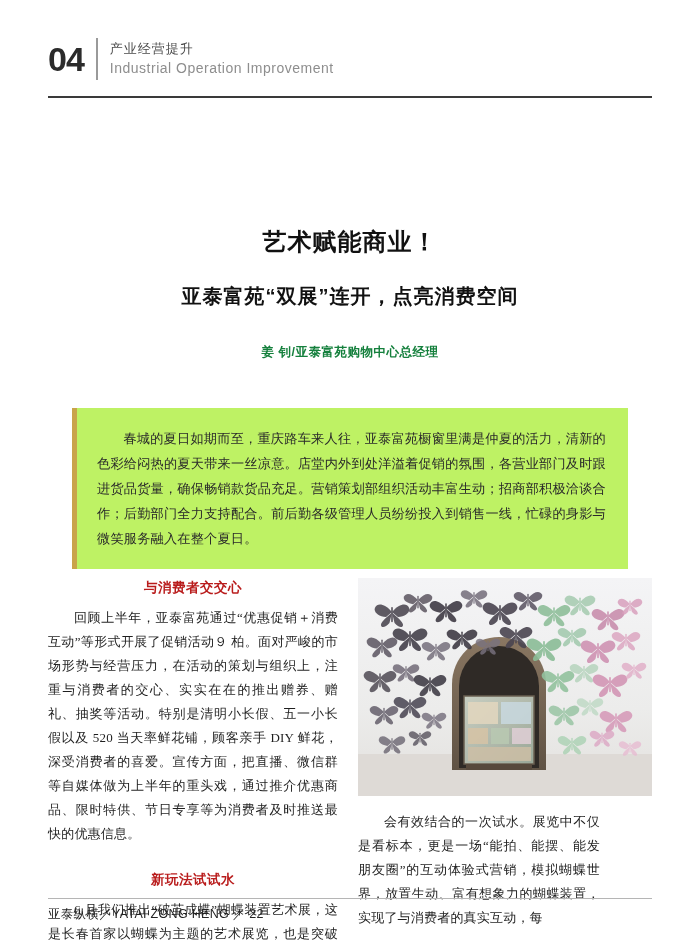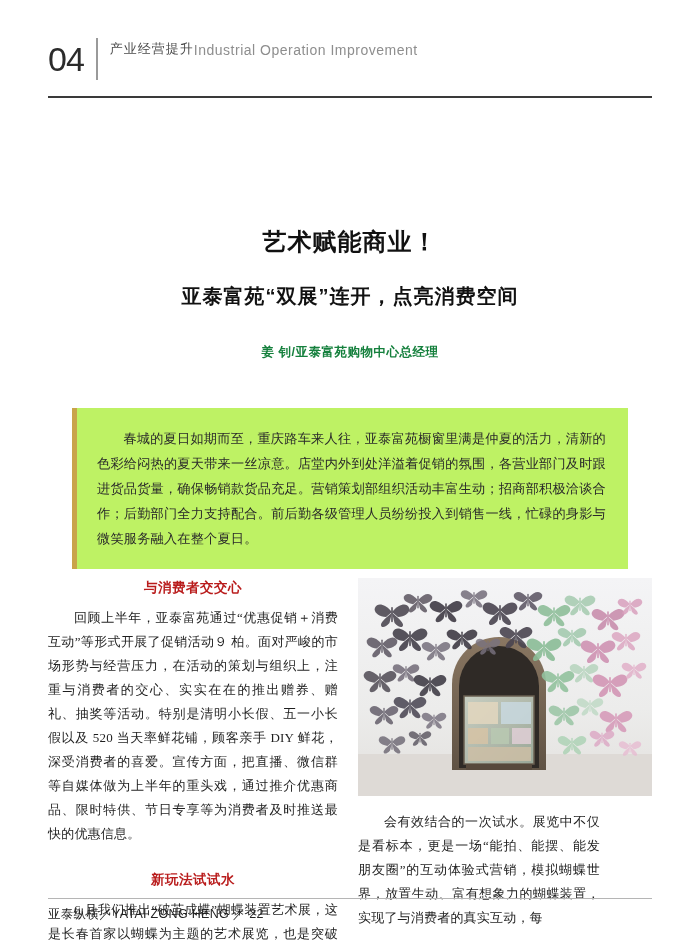--- a/index.html
+++ b/index.html
@@ -29,35 +29,35 @@
     left: 48px;
     top: 38px;
     width: 604px;
     height: 56px;
     display: flex;
     align-items: flex-start;
   }
   .header-number {
     font-family: "Liberation Sans", sans-serif;
     font-size: 34px;
-    font-weight: normal;
+    font-weight: bold;
     color: #2b2b2b;
     letter-spacing: -1px;
     line-height: 42px;
     padding-right: 12px;
   }
   .header-divider {
     width: 2px;
     background: #9a9a9a;
     height: 42px;
     margin-right: 12px;
   }
   .header-titles {
     display: flex;
-    flex-direction: row;
+    flex-direction: column;
     justify-content: center;
     padding-top: 2px;
   }
   .header-cn {
     font-family: "Liberation Sans", sans-serif;
     font-size: 13px;
     color: #4a4a4a;
     letter-spacing: 1px;
     line-height: 18px;
   }

